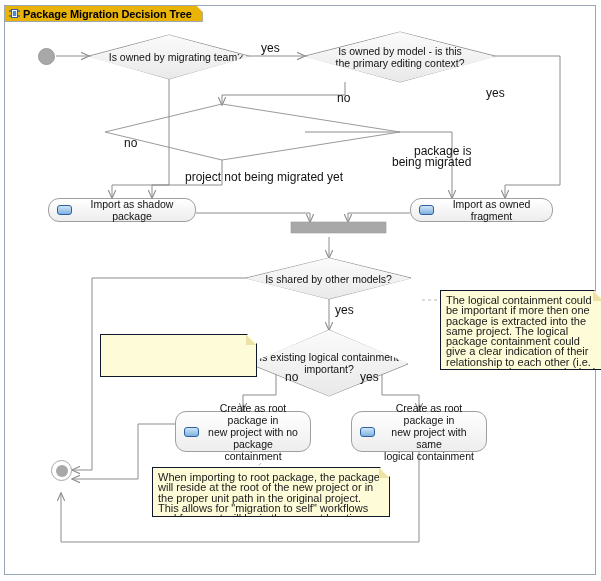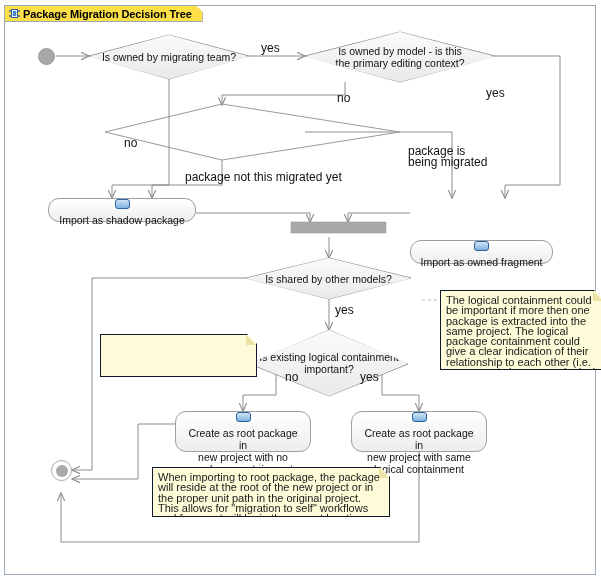--- a/index.html
+++ b/index.html
@@ -17,21 +17,21 @@
     position:absolute;left:4px;top:5px;
     width:592px;height:570px;
     border:1px solid #9aa7b5;
     background:#ffffff;
     box-sizing:border-box;
   }
   #frame-tab{
     position:absolute;left:4px;top:5px;
     height:17px;
     padding:0 10px 0 4px;
-    background:#fde047;
+    background:#eab308;
     border:1px solid #9aa7b5;
     border-bottom:1px solid #9aa7b5;
     box-sizing:border-box;
     display:flex;align-items:center;gap:3px;
     
     clip-path:polygon(0 0, calc(100% - 7px) 0, 100% 7px, 100% 100%, 0 100%);
   }
   #frame-tab .tab-label{
     font-size:11px;color:#000;font-weight:bold;white-space:nowrap;
     letter-spacing:-0.1px;
@@ -74,21 +74,21 @@
   }
   .decision .dtxt{position:relative;z-index:2;}
 
   
   .action{
     border:1px solid #9f9f9f;
     border-radius:11px;
     background:linear-gradient(180deg,#ffffff 0%,#ededed 100%);
     display:flex;align-items:center;gap:5px;
     padding:0 8px;
-    font-size:10.5px;color:#111;line-height:12px;flex-direction:column;
+    font-size:10.5px;color:#111;line-height:12px;
   }
   .action .atxt{flex:1;text-align:center;}
   .pkg-icon{
     flex:0 0 auto;width:13px;height:8px;
     border:1px solid #2b5f9e;border-radius:3px;
     background:linear-gradient(180deg,#cfe4f7 0%,#7fb2e0 100%);
   }
 
   
   .note{
@@ -106,21 +106,21 @@
     background:#ece2a6;
     clip-path:polygon(0 0, 100% 100%, 0 100%);
   }
   .note p{margin:0;}
 
   
   .elabel{
     position:absolute;font-size:12px;color:#111;line-height:11px;
     white-space:pre;
   }
-  .elabel.c{text-align:left;margin-left:16px;}
+  .elabel.c{text-align:right;}
 </style>
 </head>
 <body>
 
 <div id="app">
 
   <div id="frame"></div>
 
   <svg id="wires" viewBox="0 0 601 581" xmlns="http://www.w3.org/2000/svg">
     <defs>
@@ -191,21 +191,21 @@
     </svg>
     <span class="tab-label">Package Migration Decision Tree</span>
   </div>
 
   <div class="node init-node" style="left:38px;top:48px;"></div>
 
   <div class="node final-node" style="left:51px;top:460px;">
       <i></i>
     </div>
 
-  <div class="node decision" style="left:89px;top:35px;width:160px;height:44px;">
+  <div class="node decision" style="left:89px;top:35px;width:160px;height:44px;justify-content:flex-end;">
     <span class="dtxt">Is owned by migrating team?</span>
   </div>
 
   <div class="node decision" style="left:305px;top:32px;width:190px;height:50px;justify-content:center;">
     <span class="dtxt" style="white-space:pre-line;">Is owned by model - is this
 the primary editing context?</span>
   </div>
 
 
   <div class="node decision" style="left:246px;top:258px;width:165px;height:41px;">
@@ -215,21 +215,21 @@
   <div class="node decision" style="left:250px;top:330px;width:158px;height:66px;">
     <span class="dtxt" style="white-space:pre-line;">Is existing logical containment
 important?</span>
   </div>
 
   <div class="node action" style="left:48px;top:198px;width:148px;height:24px;">
     <span class="pkg-icon"></span>
     <span class="atxt">Import as shadow package</span>
   </div>
 
-  <div class="node action" style="left:410px;top:198px;width:143px;height:24px;margin-top:42px;">
+  <div class="node action" style="left:410px;top:198px;width:143px;height:24px;">
     <span class="pkg-icon"></span>
     <span class="atxt">Import as owned fragment</span>
   </div>
 
   <div class="node action" style="left:175px;top:411px;width:136px;height:41px;">
     <span class="pkg-icon"></span>
     <span class="atxt" style="white-space:pre-line;">Create as root package in
 new project with no
 package containment</span>
   </div>
@@ -242,21 +242,21 @@
   </div>
 
   <div class="elabel" style="left:261px;top:43px;">yes</div>
 
   <div class="elabel" style="left:486px;top:88px;">yes</div>
 
   <div class="elabel" style="left:337px;top:93px;">no</div>
 
   <div class="elabel" style="left:124px;top:138px;">no</div>
 
-  <div class="elabel" style="left:185px;top:172px;">package not this migrated yet</div>
+  <div class="elabel" style="left:185px;top:172px;">project not being migrated yet</div>
 
   <div class="elabel c" style="left:392px;top:146px;">package is
 being migrated</div>
 
 
   <div class="elabel" style="left:335px;top:305px;">yes</div>
 
   <div class="elabel" style="left:285px;top:372px;">no</div>
 
   <div class="elabel" style="left:360px;top:372px;">yes</div>

